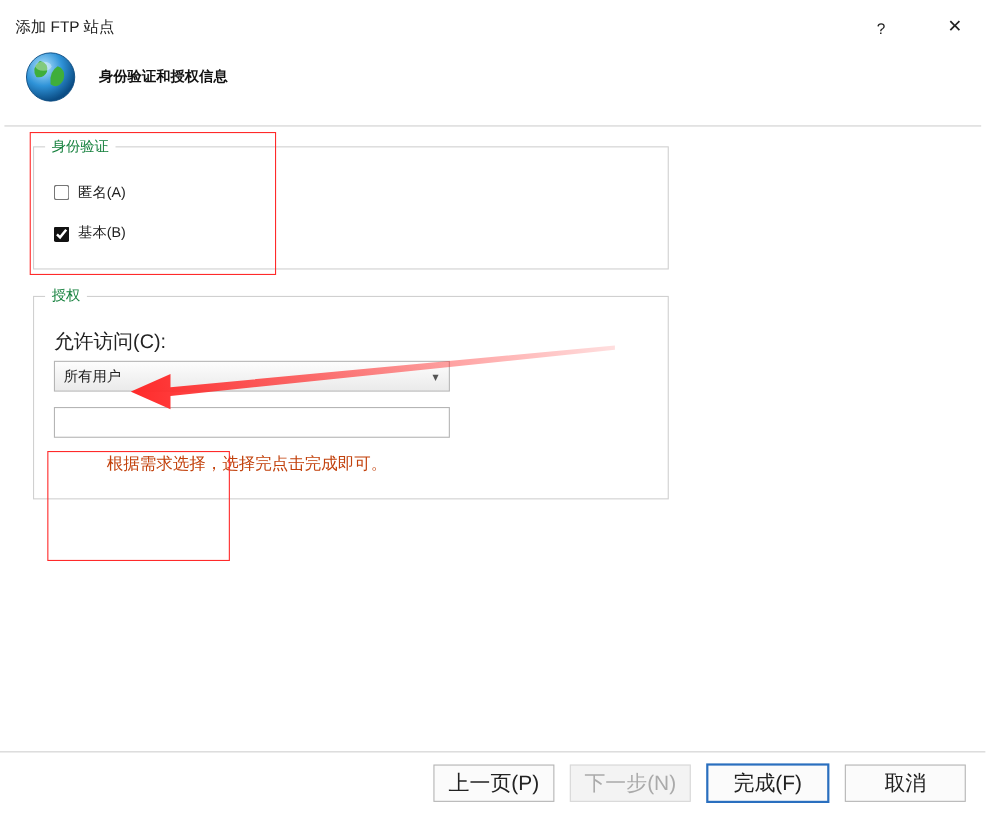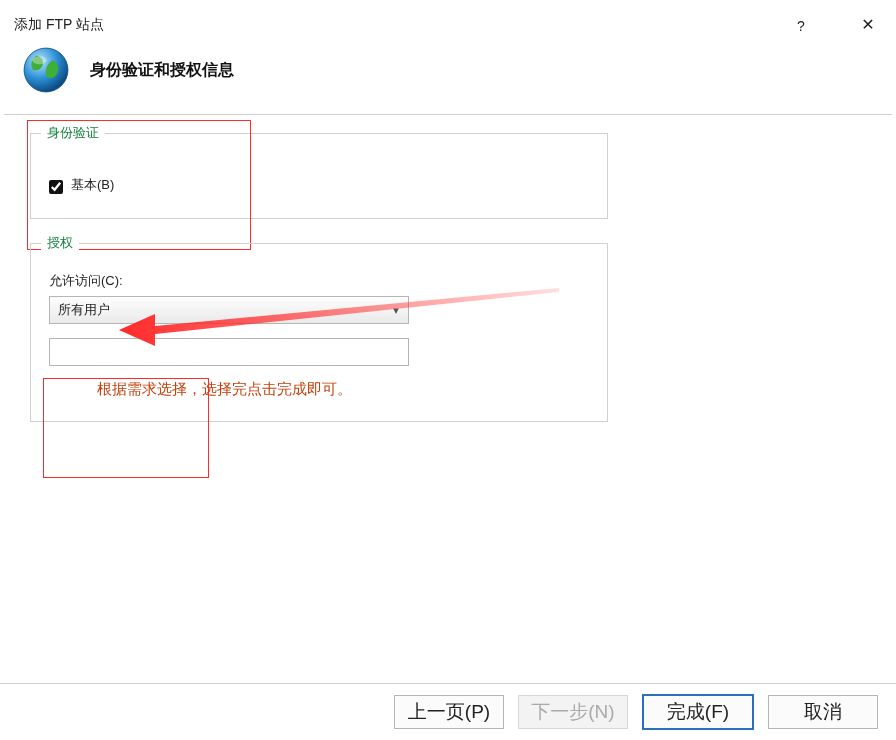--- a/index.html
+++ b/index.html
@@ -47,21 +47,21 @@
     display: flex;
     align-items: center;
     padding: 10px 20px 18px 20px;
   }
   .globe {
     width: 52px;
     height: 52px;
     margin-right: 18px;
   }
   .header-title {
-    font-size: 16px;
+    font-size: 13px;
     font-weight: bold;
     color: #111;
   }
 
   .divider {
     height: 1px;
     background: #cfcfcf;
     margin: 0 4px;
   }
 
@@ -101,21 +101,21 @@
   }
   .check-row input[type=checkbox] {
     width: 14px;
     height: 14px;
     margin: 0 8px 0 0;
     accent-color: #111;
   }
 
   .field-label {
     margin: 4px 0 6px 0;
-    font-size: 13px;
+    font-size: 18px;
   }
   .dropdown {
     width: 360px;
     height: 28px;
     border: 1px solid #b5b5b5;
     background: linear-gradient(#fdfdfd, #eaeaea);
     display: flex;
     align-items: center;
     padding-left: 8px;
     font-size: 13px;
@@ -226,20 +226,24 @@
 
   <div class="divider"></div>
 
   <div class="content">
 
     <div class="groupbox" style="width:540px;">
       <span class="legend">身份验证</span>
 
       <div class="highlight-red" style="top:-14px; left:-4px; width:222px; height:128px;"></div>
 
+      <label class="check-row">
+        <input type="checkbox" style="">
+        <span>匿名(A)</span>
+      </label>
       <label class="check-row" style="margin-top:18px;align-items:flex-end;">
         <input type="checkbox" checked="" style="">
         <span>基本(B)</span>
       </label>
     </div>
 
     <div class="groupbox" style="width:540px; padding-bottom:22px;">
       <span class="legend">授权</span>
 
       <div class="field-label">允许访问(C):</div>

